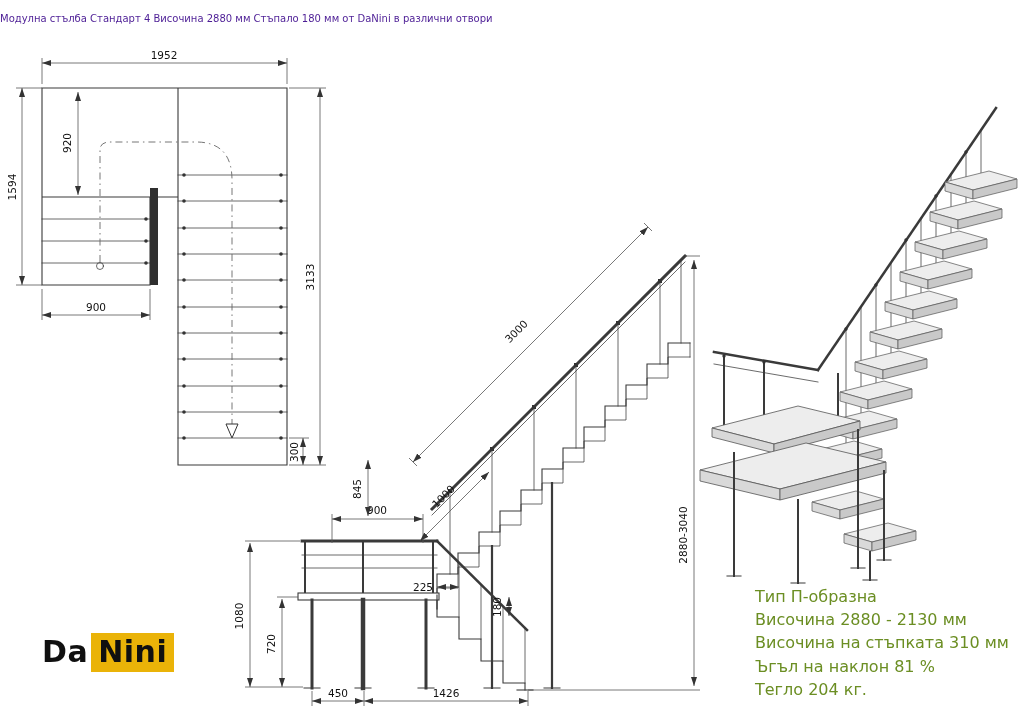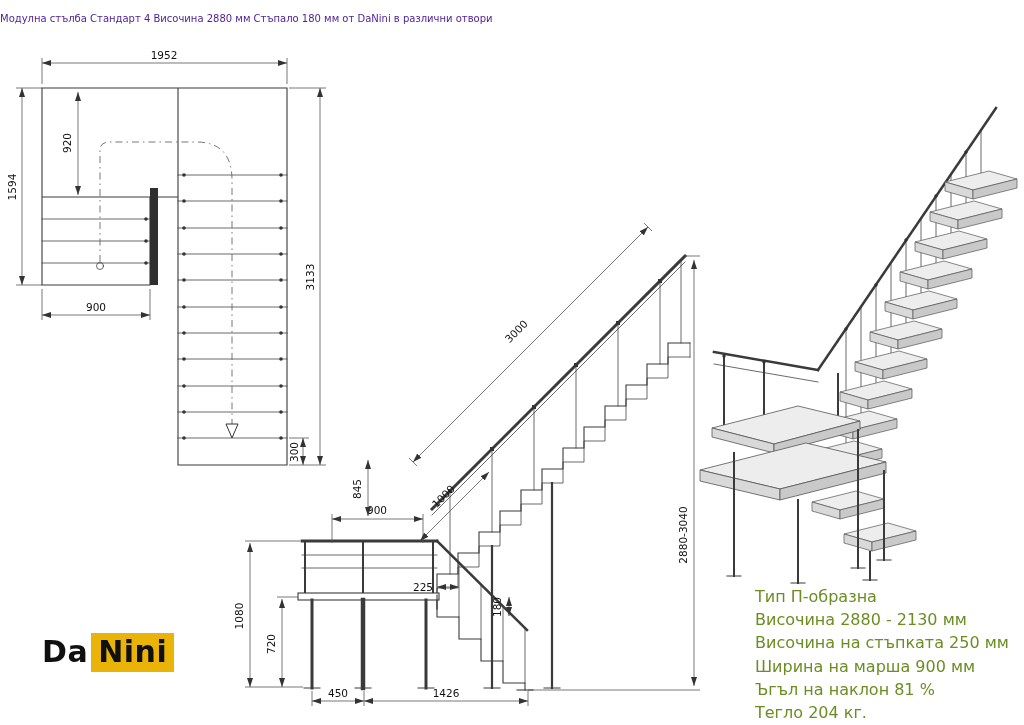--- a/index.html
+++ b/index.html
@@ -185,22 +185,21 @@
       <use xlink:href="#tread3d" href="#tread3d" x="812" y="502"></use>
       <use xlink:href="#tread3d" href="#tread3d" x="844" y="534"></use>
       <path class="st w2" d="M734,453 V576 M798,500 V583 M858,430 V568 M884,471 V560 M870,552 V580"></path>
       <path class="st" d="M727,576 H741 M791,583 H805 M851,568 H865 M877,560 H891 M863,580 H877"></path>
     </g>
   </svg>
 
   <div class="specs">
     <div>Тип П-образна</div>
     <div>Височина 2880 - 2130 мм</div>
-    <div>Височина на стъпката 250 мм</div>
-    <div>Ширина на марша 900 мм</div>
+    <div>Височина на стъпката 310 мм</div>
     <div>Ъгъл на наклон 81 %</div>
     <div>Тегло 204 кг.</div>
   </div>
 
   <div class="logo">
     <span class="logo-da">Da</span><span class="logo-nini">Nini</span>
   </div>
 
 </div>
 

